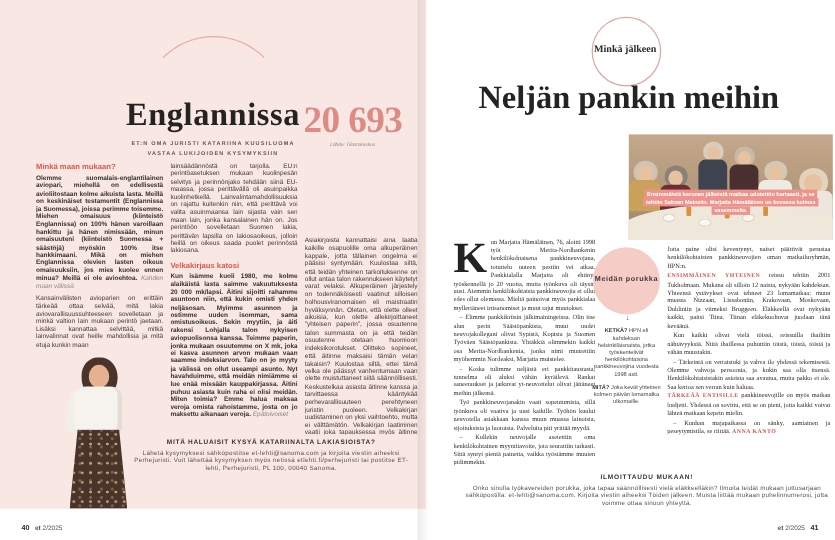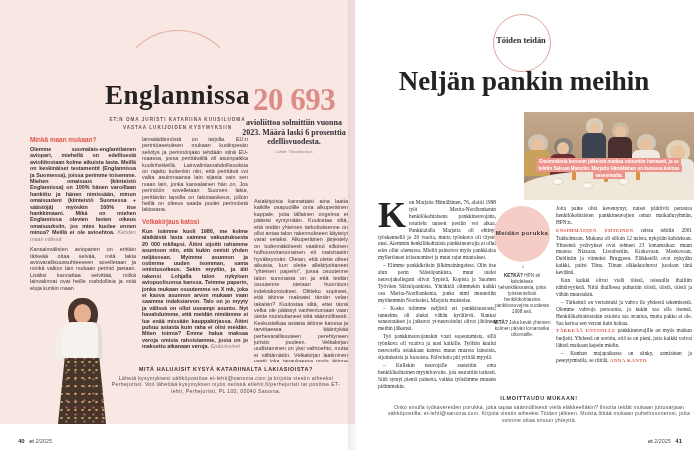--- a/index.html
+++ b/index.html
@@ -117,21 +117,20 @@
 
   <div class="abs lcol" style="left:142px;top:136px;width:106px;height:226px;">
     <div>lainsäädännöstä on tarjolla. EU:n perintöasetuksen mukaan kuolinpesän selvitys ja perinnönjako tehdään siinä EU-maassa, jossa perittävällä oli asuinpaikka kuolinhetkellä. Lainvalintamahdollisuuksia on rajattu kuitenkin niin, että perittävä voi valita asuinmaansa lain sijasta vain sen maan lain, jonka kansalainen hän on. Jos perintöön sovelletaan Suomen lakia, perittävän lapsilla on lakiosaoikeus, jolloin heillä on oikeus saada puolet perinnöstä lakiosana.</div>
     <div class="q-head" style="margin-top:5px;">Velkakirjaus katosi</div>
     <span class="q-text">Kun isämme kuoli 1980, me kolme alaikäistä lasta saimme vakuutuksesta 20 000 mk/lapsi. Äitini sijoitti rahamme asuntoon niin, että kukin omisti yhden neljäsosan. Myimme asunnon ja ostimme uuden isomman, sama omistusoikeus. Sekin myytiin, ja äiti rakensi Lohjalla talon nykyisen aviopuolisonsa kanssa. Teimme paperin, jonka mukaan osuutemme on X mk, joka ei kasva asunnon arvon mukaan vaan saamme indeksiarvon. Talo on jo myyty ja välissä on ollut useampi asunto. Nyt havahduimme, että meidän nimiämme ei lue enää missään kauppakirjassa. Äitini puhuu asiasta kuin raha ei olisi meidän. Miten toimia? Emme halua maksaa veroja omista rahoistamme, josta on jo maksettu aikanaan veroja.</span>
     <span class="sig">Epätoivoiset</span>
   </div>
 
   <div id="stat" class="abs">
     <div id="stat-number">20 693</div>
-    <div id="stat-caption">avioliittoa solmittiin vuonna 2023. Määrä laski 6 prosenttia edellisvuodesta.</div>
     <div id="stat-source">Lähde: Tilastokeskus</div>
   </div>
 
   <div class="abs lcol" style="left:254px;top:198px;width:94px;height:164px;">
     <div>Asiakirjoista kannattaisi aina laatia kaikille osapuolille oma alkuperäinen kappale, jotta tällainen ongelma ei pääsisi syntymään. Kuulostaa siltä, että teidän yhteinen tarkoituksenne on ollut antaa talon rakennukseen käytetyt varat velaksi. Alkuperäinen järjestely on todennäköisesti vaatinut silloisen holhousviranomaisen eli maistraatin hyväksynnän. Oletan, että olette olleet aikuisia, kun olette allekirjoittaneet ”yhteisen paperin”, jossa osuutenne talon summasta on ja että teidän osuutenne otetaan huomioon indeksikorotukset. Olitteko sopineet, että äitinne maksaisi tämän velan takaisin? Kuulostaa siltä, ettei tämä velka ole päässyt vanhentumaan vaan olette muistuttaneet siitä säännöllisesti. Keskustelkaa asiasta äitinne kanssa ja tarvittaessa kääntykää perhevarallisuuteen perehtyneen juristin puoleen. Velkakirjan uudistaminen on yksi vaihtoehto, mutta ei välttämätön. Velkakirjan laatiminen vaatii joka tapauksessa myös äitinne myötävaikutuksen.</div>
   </div>
 
   <div id="columnist-photo" class="abs">
     <div class="cp-arm"></div>
     <div class="cp-hair"></div>
@@ -148,21 +147,21 @@
   <div id="footer-left" class="abs footer">
     <span class="folio">40</span>&nbsp;&nbsp;
     <span class="brand">et</span>
     <span>2/2025</span>
   </div>
 
   <div id="right-page" class="abs"></div>
   <div id="gutter" class="abs"></div>
 
   <div id="kicker-circle" class="abs"></div>
-  <div id="kicker-label" class="abs">Töiden teidän</div>
+  <div id="kicker-label" class="abs">Minkä jälkeen</div>
 
   <div id="right-title" class="abs">Neljän pankin meihin</div>
 
   <div id="group-photo" class="abs">
     <div class="gp-hair" style="left:4px;top:22px;width:20px;height:18px;background:#cfc3b4;"></div>
     <div class="gp-head" style="left:7px;top:26px;width:13px;height:14px;"></div>
     <div class="gp-body" style="left:0px;top:38px;width:26px;height:26px;background:#c9a15a;"></div>
     <div class="gp-hair" style="left:30px;top:26px;width:19px;height:17px;background:#8a8178;"></div>
     <div class="gp-head" style="left:33px;top:30px;width:12px;height:13px;"></div>
     <div class="gp-body" style="left:26px;top:42px;width:26px;height:22px;background:#6e2f33;"></div>

